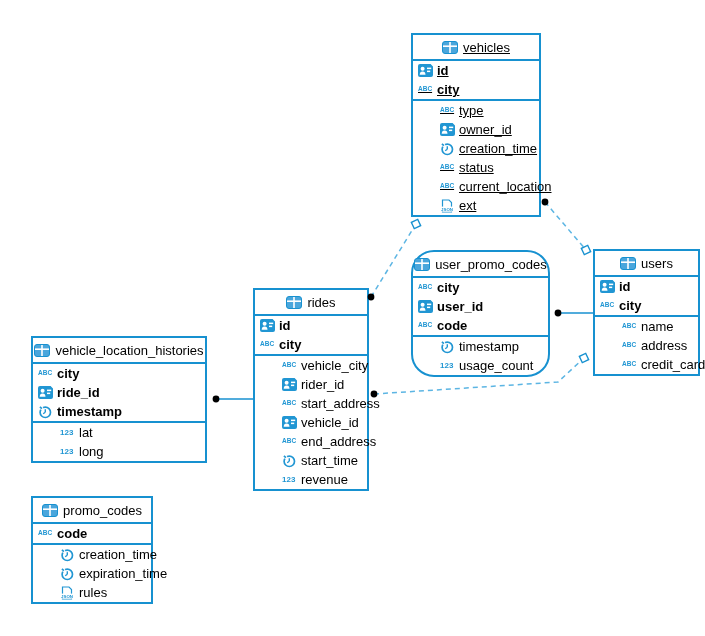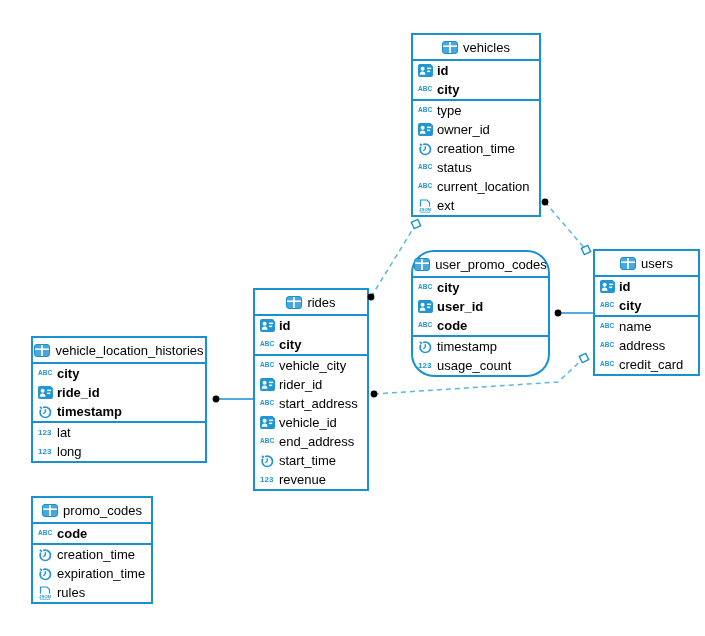--- a/index.html
+++ b/index.html
@@ -11,42 +11,42 @@
     border:2px solid var(--accent,#1791d0);
     box-sizing:border-box;
     color:#000;
   }
   .tbl-header{
     height:24px;
     display:flex;align-items:center;justify-content:center;gap:5px;
     border-bottom:2px solid var(--accent,#1791d0);
     font-size:13px;white-space:nowrap;overflow:hidden;
   }
-  .section-fields{border-top:2px solid var(--accent,#1791d0);}
+  .section-fields{border-top:2px solid var(--accent,#1791d0);padding-left:22px;}
   .row{
     height:19px;display:flex;align-items:center;
     padding-left:5px;font-size:13px;white-space:nowrap;
   }
   .section-pk .row .lbl{font-weight:700;}
   .icon-box{
     flex:0 0 19px;width:19px;display:flex;align-items:center;justify-content:flex-start;
   }
   .txt-icon{
     color:var(--iconblue,#2196d3);font-weight:700;font-size:6.5px;line-height:1;
     letter-spacing:0;
   }
   .num-icon{font-size:8px;font-weight:600;}
   .svg-icon{display:flex;align-items:center;}
   svg.overlay{position:absolute;left:0;top:0;pointer-events:none;}
 </style>
 </head>
 <body>
 
 <div class="canvas" style="background: rgb(255, 255, 255);">
-    <div class="table-node" style="left: 411px; top: 33px; width: 130px;">
+    <div class="table-node" style="left: 411px; top: 33px; width: 130px; text-decoration: underline;">
       <div class="tbl-header">
         <span class="svg-icon">
           <svg width="16" height="13" viewBox="0 0 16 13">
       <rect x="0.5" y="0.5" width="15" height="12" rx="2.5" fill="#4aa6dc" stroke="#1791d0"></rect>
       <line x1="1" y1="5.2" x2="15" y2="5.2" stroke="#fff" stroke-width="1.6"></line>
       <line x1="8" y1="1" x2="8" y2="12" stroke="#fff" stroke-width="1.6"></line>
     </svg>
         </span>
         <span>vehicles</span>
       </div>

